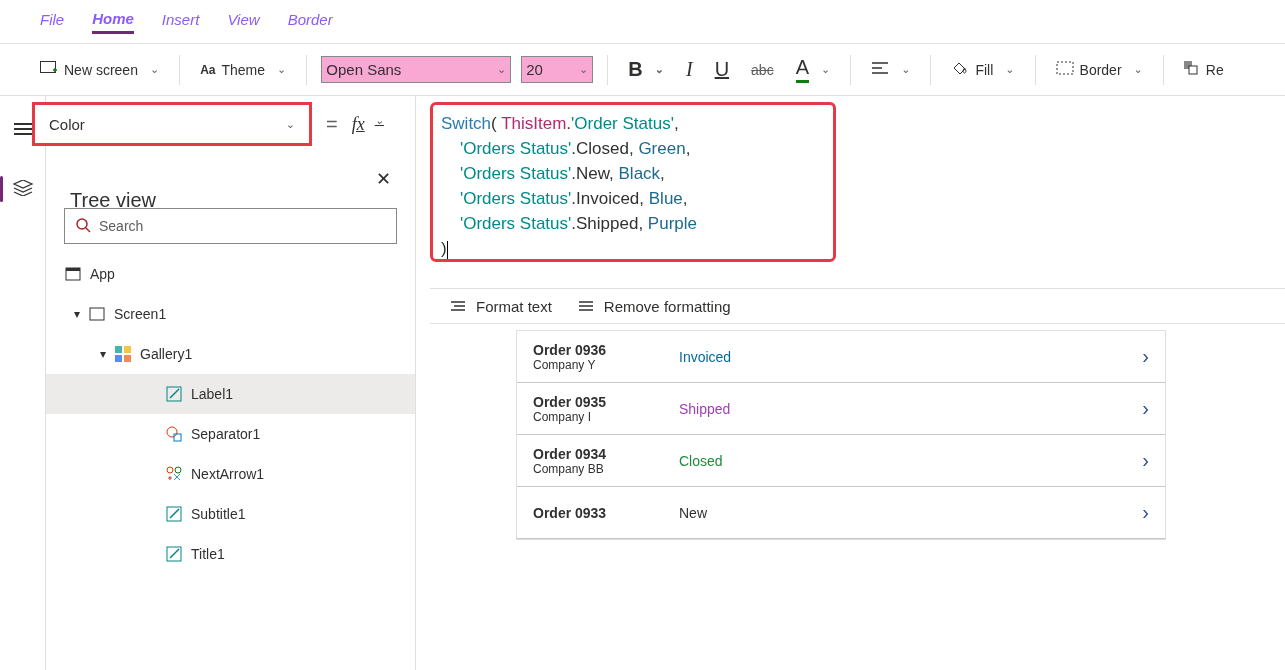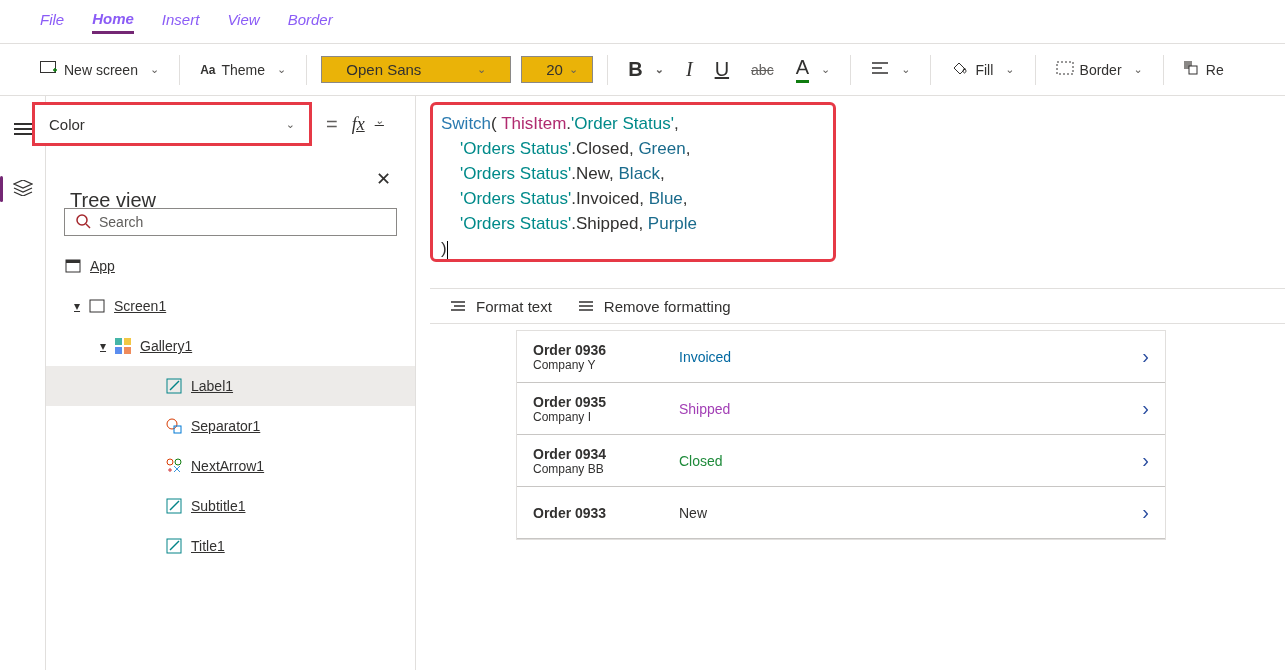--- a/index.html
+++ b/index.html
@@ -7,21 +7,21 @@
 
 
 .menubar { display: flex; align-items: center; height: 44px; padding: 0 40px; gap: 28px; border-bottom: 1px solid #e1dfdd; }
 .menubar .item { font-size: 15px; color: #8b5cf6; cursor: pointer; padding-bottom: 4px; font-style: italic; }
 .menubar .item.active { font-weight: 600; border-bottom: 3px solid #742774; }
 
 
 .ribbon { display: flex; align-items: center; height: 52px; padding: 0 34px; gap: 10px; border-bottom: 1px solid #e1dfdd; }
 .r-btn { display: inline-flex; align-items: center; gap: 6px; padding: 4px 6px; cursor: pointer; white-space: nowrap; font-size: 14px; color: #323130; }
 .r-sep { width: 1px; height: 30px; background: #e1dfdd; margin: 0 4px; }
-.select { display: inline-flex; align-items: center; justify-content: space-between; border: 1px solid #8a8886; padding: 4px 24px; font-size: 15px; background: #eab308; }
+.select { display: inline-flex; align-items: center; justify-content: space-between; border: 1px solid #8a8886; padding: 4px 4px; font-size: 15px; background: #f9a8d4; }
 .select.font { width: 190px; }
 .select.size { width: 72px; }
 .chev { font-size: 11px; color: #605e5c; margin-left: 6px; }
 .ico { display: inline-block; }
 
 .main { display: flex; height: calc(670px - 44px - 52px); }
 
 
 .rail { width: 46px; display: flex; flex-direction: column; align-items: center; padding-top: 16px; gap: 26px; border-right: 1px solid #e1dfdd; }
 .rail .item { width: 34px; height: 34px; display: flex; align-items: center; justify-content: center; cursor: pointer; position: relative; }
@@ -30,23 +30,23 @@
 
 .tree { width: 370px; border-right: 1px solid #e1dfdd; display: flex; flex-direction: column; position: relative; }
 
 .prop-row { position: absolute; top: 0; left: -14px; display: flex; align-items: center; height: 56px; z-index: 2; }
 .prop-box { width: 280px; height: 44px; border: 3px solid #e63946; border-radius: 0; background: #fff; display: flex; align-items: center; justify-content: space-between; padding: 0 14px; font-size: 15px; }
 .eq { font-size: 20px; margin: 0 14px; color: #605e5c; }
 .fx { font-style: italic; font-family: Georgia, serif; font-size: 18px; display: inline-flex; align-items: flex-start; gap:4px;text-decoration:underline; }
 
 .tree-head { display:flex; align-items:center; justify-content:space-between; padding: 0 24px; margin-top: 60px; height: 46px; }
 .tree-head h2 { font-size: 20px; font-weight: 400; margin-top: 42px; }
-.searchbox { margin: 6px 18px 10px 18px; border:1px solid #8a8886; height:28px; display:flex; align-items:center; padding:0 10px; gap:8px; color:#605e5c; }
-
-.tree-list { flex:1; overflow:auto;text-decoration:underline; }
+.searchbox { margin: 6px 18px 10px 18px; border:1px solid #8a8886; height:36px; display:flex; align-items:center; padding:0 10px; gap:8px; color:#605e5c; }
+
+.tree-list { flex:1; overflow:auto; }
 .node { display:flex; align-items:center; height:40px; padding-left: 18px; gap:8px; cursor:pointer; font-size:14px; }
 .node.l1 { padding-left: 18px; }
 .node.l2 { padding-left: 28px; }
 .node.l3 { padding-left: 54px; }
 .node.l4 { padding-left: 119px; }
 .node.sel { background: #edebe9; }
 .caret { font-size: 12px; color:#323130; }
 .caret.down::before { content:"▾"; }
 .nico { width:18px; height:18px; display:flex; align-items:center; justify-content:center; }
 

